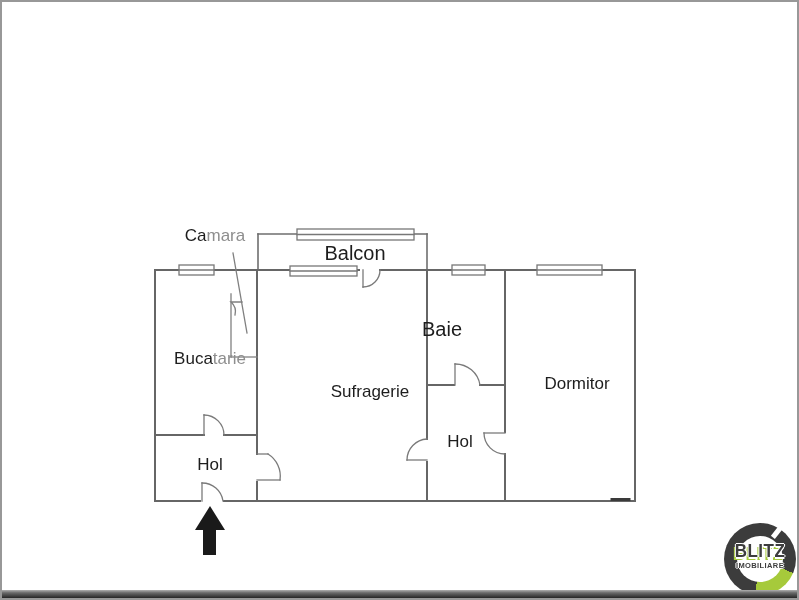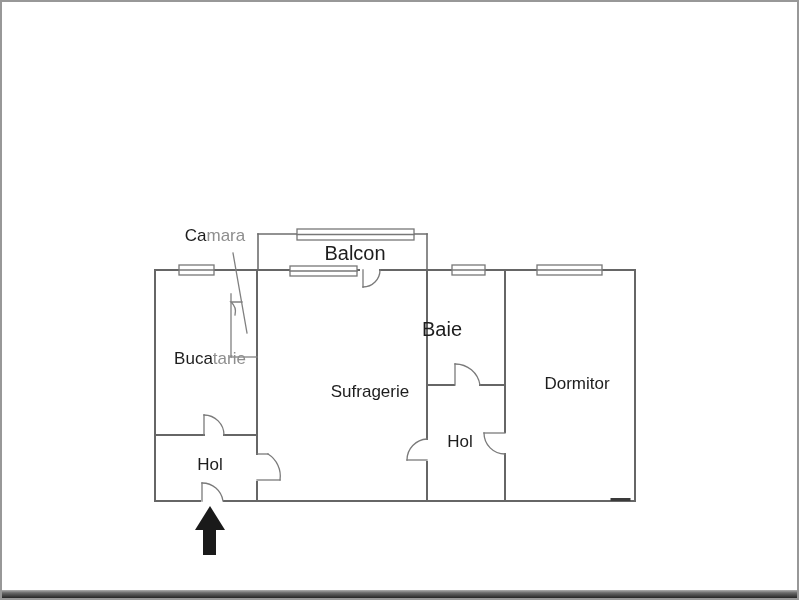--- a/index.html
+++ b/index.html
@@ -175,16 +175,25 @@
   <div class="room-label fs17" style="left:368px;top:390px;">Sufragerie</div>
 
   <div class="room-label fs16" style="left:440px;top:327px;">Baie</div>
 
   <div class="room-label fs17" style="left:208px;top:463px;">Hol</div>
 
   <div class="room-label fs17" style="left:458px;top:440px;">Hol</div>
 
   <div class="room-label fs17" style="left:575px;top:382px;">Dormitor</div>
 
+  <div class="logo">
+    <div class="logo-ring"></div>
+    <div class="logo-slash"></div>
+    <div class="logo-inner"></div>
+    <div class="logo-text">
+      <div class="logo-brand">BLITZ</div>
+      <div class="logo-sub">IMOBILIARE</div>
+    </div>
+  </div>
 
   <div class="bottom-bar"></div>
 
 </div>
 
 </body></html>

